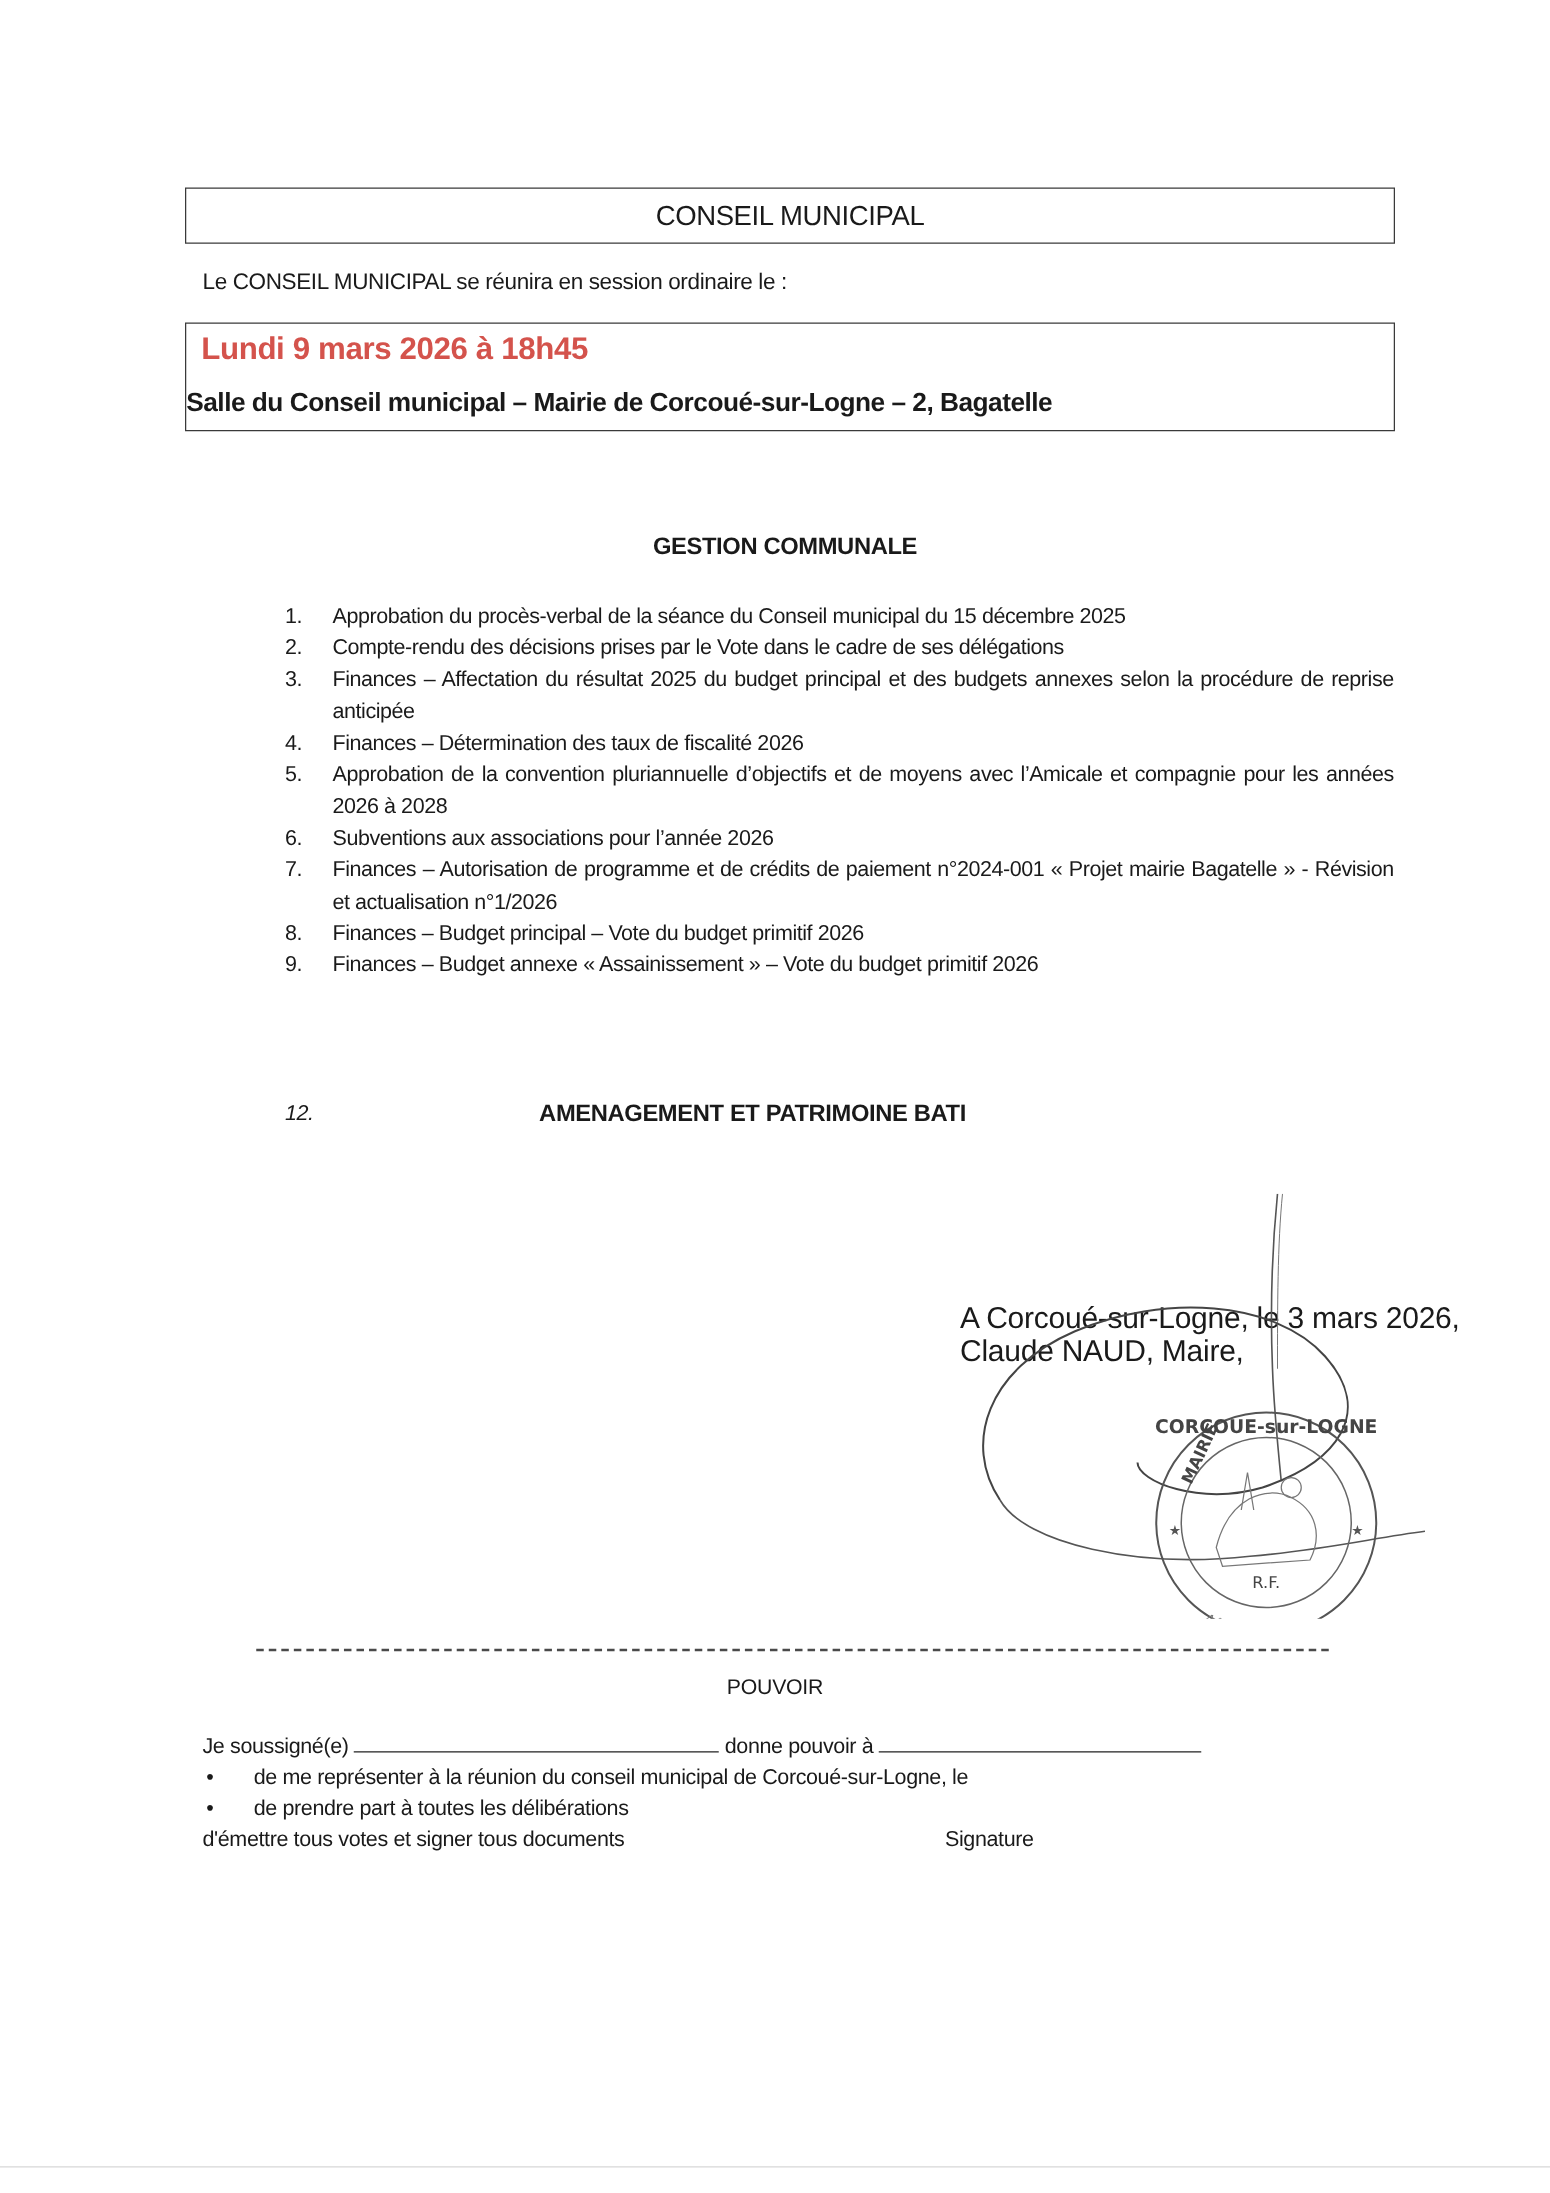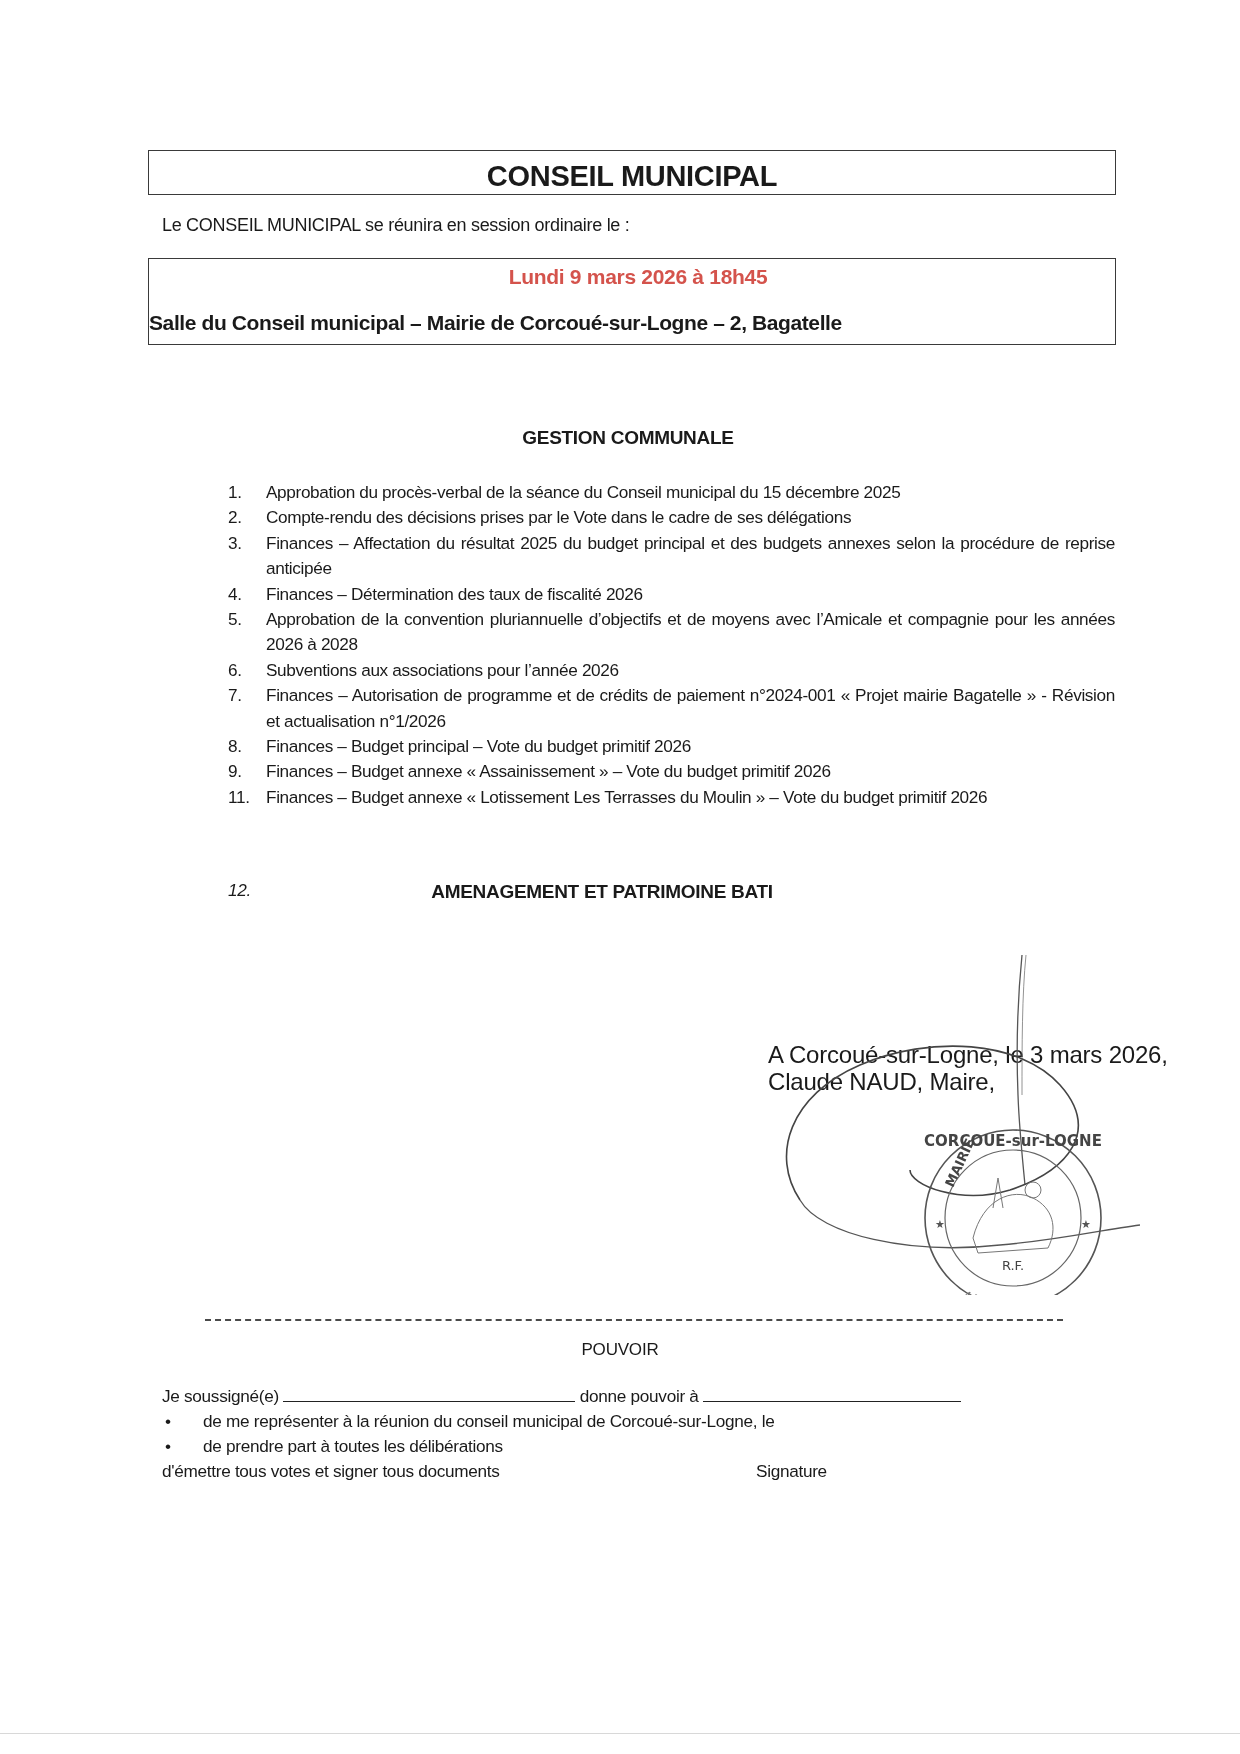--- a/index.html
+++ b/index.html
@@ -9,27 +9,27 @@
     color: #1a1a1a;
   }
   .abs { position: absolute; }
   .box {
     position: absolute; left: 148px; width: 968px;
     border: 1.5px solid #3a3a3a; box-sizing: border-box;
   }
   #title-box { top: 150px; height: 45px; }
   #title-box .t {
     position: absolute; left: 0; right: 0; top: 9px; text-align: center;
-    font-weight: bold; font-size: 29px; letter-spacing: -0.3px;
+    font-weight: normal; font-size: 22px; letter-spacing: -0.3px;
   }
   #intro { left: 162px; top: 215px; font-size: 18px; letter-spacing: -0.3px; }
   #session-box { top: 258px; height: 87px; }
   #session-date {
-    position: absolute; left: 12px; right: 0; top: 6px; text-align: center;
-    font-weight: bold; font-size: 21px; color: #d4534c; letter-spacing: -0.3px;
+    position: absolute; left: 12px; right: 0; top: 6px; 
+    font-weight: bold; font-size: 25px; color: #d4534c; letter-spacing: -0.3px;
   }
   #session-place {
     position: absolute; left: 0; right: 0; top: 52px; text-align: left;
     font-weight: bold; font-size: 21px; letter-spacing: -0.4px;
   }
   .section-heading {
     position: absolute; left: 0; width: 1240px; text-align: center;
     font-weight: bold; font-size: 19px; letter-spacing: -0.3px;
   }
   #heading-gestion { top: 427px; left: 8px; }
@@ -79,21 +79,20 @@
 <ol class="agenda" id="agenda-gestion">
   <li><span class="num">1.</span><span>Approbation du procès-verbal de la séance du Conseil municipal du 15 décembre 2025</span></li>
   <li><span class="num">2.</span><span>Compte-rendu des décisions prises par le Vote dans le cadre de ses délégations</span></li>
   <li><span class="num">3.</span><span>Finances – Affectation du résultat 2025 du budget principal et des budgets annexes selon la procédure de reprise anticipée</span></li>
   <li><span class="num">4.</span><span>Finances – Détermination des taux de fiscalité 2026</span></li>
   <li><span class="num">5.</span><span>Approbation de la convention pluriannuelle d’objectifs et de moyens avec l’Amicale et compagnie pour les années 2026 à 2028</span></li>
   <li><span class="num">6.</span><span>Subventions aux associations pour l’année 2026</span></li>
   <li><span class="num">7.</span><span>Finances – Autorisation de programme et de crédits de paiement n°2024-001 « Projet mairie Bagatelle » - Révision et actualisation n°1/2026</span></li>
   <li><span class="num">8.</span><span>Finances – Budget principal – Vote du budget primitif 2026</span></li>
   <li><span class="num">9.</span><span>Finances – Budget annexe « Assainissement » – Vote du budget primitif 2026</span></li>
-  <li><span class="num">11.</span><span>Finances – Budget annexe « Lotissement Les Terrasses du Moulin » – Vote du budget primitif 2026</span></li>
 </ol>
 
 <div class="section-heading" id="heading-amenagement">AMENAGEMENT ET PATRIMOINE BATI</div>
 <ol class="agenda" id="agenda-amenagement">
   <li><span class="num">12.</span></li>
 </ol>
 
 <div class="abs" id="signature-block">
   <div>A Corcoué-sur-Logne, le 3 mars 2026,</div>
   <div>Claude NAUD, Maire,</div>

